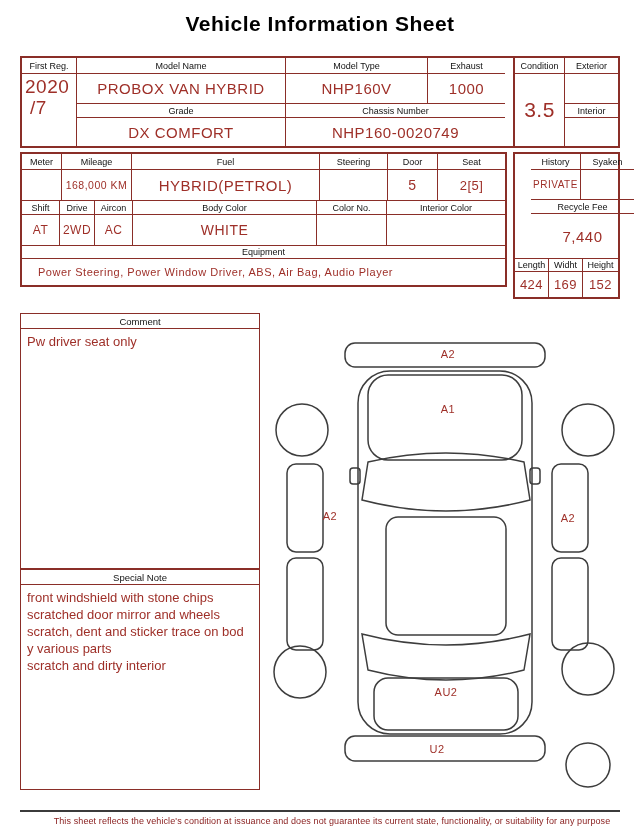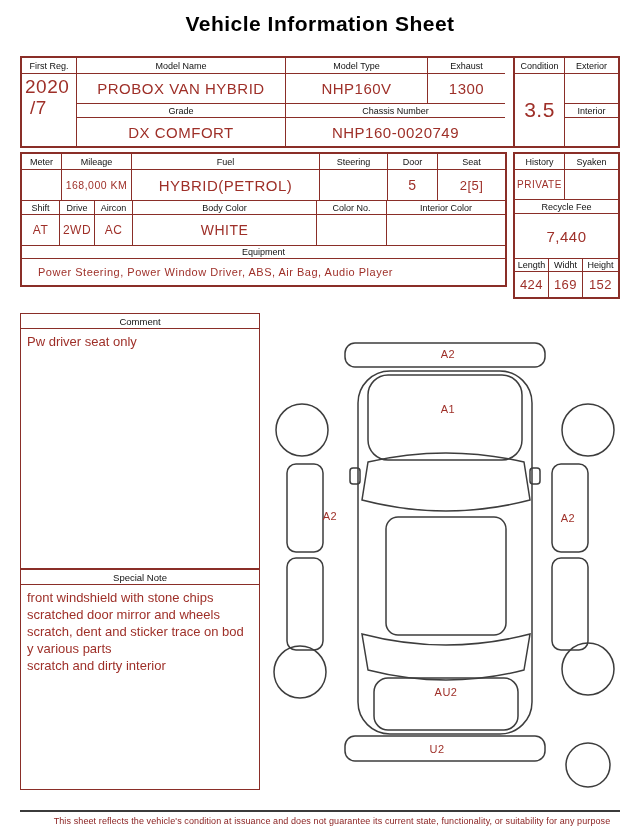--- a/index.html
+++ b/index.html
@@ -63,21 +63,21 @@
   <div class="c lbl br bb" style="grid-area:1/2">Model Name</div>
   <div class="c lbl br bb" style="grid-area:1/3">Model Type</div>
   <div class="c lbl bb" style="grid-area:1/4">Exhaust</div>
 
   <div class="first-reg-val val br" style="grid-area:2/1/5/2">
     <div>2020</div>
     <div class="mo">/7</div>
   </div>
   <div class="c val fs15 br bb" style="grid-area:2/2">PROBOX VAN HYBRID</div>
   <div class="c val fs15 br bb" style="grid-area:2/3">NHP160V</div>
-  <div class="c val fs15 bb" style="grid-area:2/4">1300</div>
+  <div class="c val fs15 bb" style="grid-area:2/4">1000</div>
 
   <div class="c lbl br bb" style="grid-area:3/2">Grade</div>
   <div class="c lbl bb" style="grid-area:3/3/4/5">Chassis Number</div>
   <div class="c val fs15 br" style="grid-area:4/2">DX COMFORT</div>
   <div class="c val fs15" style="grid-area:4/3/5/5">NHP160-0020749</div>
 </div>
 
 <div class="grid" style="left:513px;top:56px;width:107px;grid-template-columns:50px 53px;grid-template-rows:16px 30px 14px 28px;">
   <div class="c lbl br bb" style="grid-area:1/1">Condition</div>
   <div class="c lbl bb" style="grid-area:1/2">Exterior</div>
@@ -120,21 +120,21 @@
     <div class="c" style="grid-area:2/6"></div>
   </div>
 
   <div class="sub" style="grid-template-columns:483px;grid-template-rows:13px 26px;">
     <div class="c lbl bb" style="grid-area:1/1">Equipment</div>
     <div class="c val fs11 left" style="grid-area:2/1">Power Steering, Power Window  Driver, ABS, Air Bag, Audio Player</div>
   </div>
 </div>
 
 <div class="wrap" style="left:513px;top:152px;width:107px;">
-  <div class="sub" style="grid-template-columns:50px 53px;grid-template-rows:16px 30px 14px 44px;">
+  <div class="sub" style="grid-template-columns:50px 53px;grid-template-rows:16px 30px 14px 44px;margin-left:16px;">
     <div class="c lbl br bb" style="grid-area:1/1">History</div>
     <div class="c lbl bb" style="grid-area:1/2">Syaken</div>
     <div class="c val fs10 br bb" style="grid-area:2/1">PRIVATE</div>
     <div class="c bb" style="grid-area:2/2"></div>
     <div class="c lbl bb" style="grid-area:3/1/4/3">Recycle Fee</div>
     <div class="c val fs15" style="grid-area:4/1/5/3">7,440</div>
   </div>
   <div class="sub" style="grid-template-columns:34px 34px 35px;grid-template-rows:13px 25px;">
     <div class="c lbl br bb" style="grid-area:1/1">Length</div>
     <div class="c lbl br bb" style="grid-area:1/2">Widht</div>

